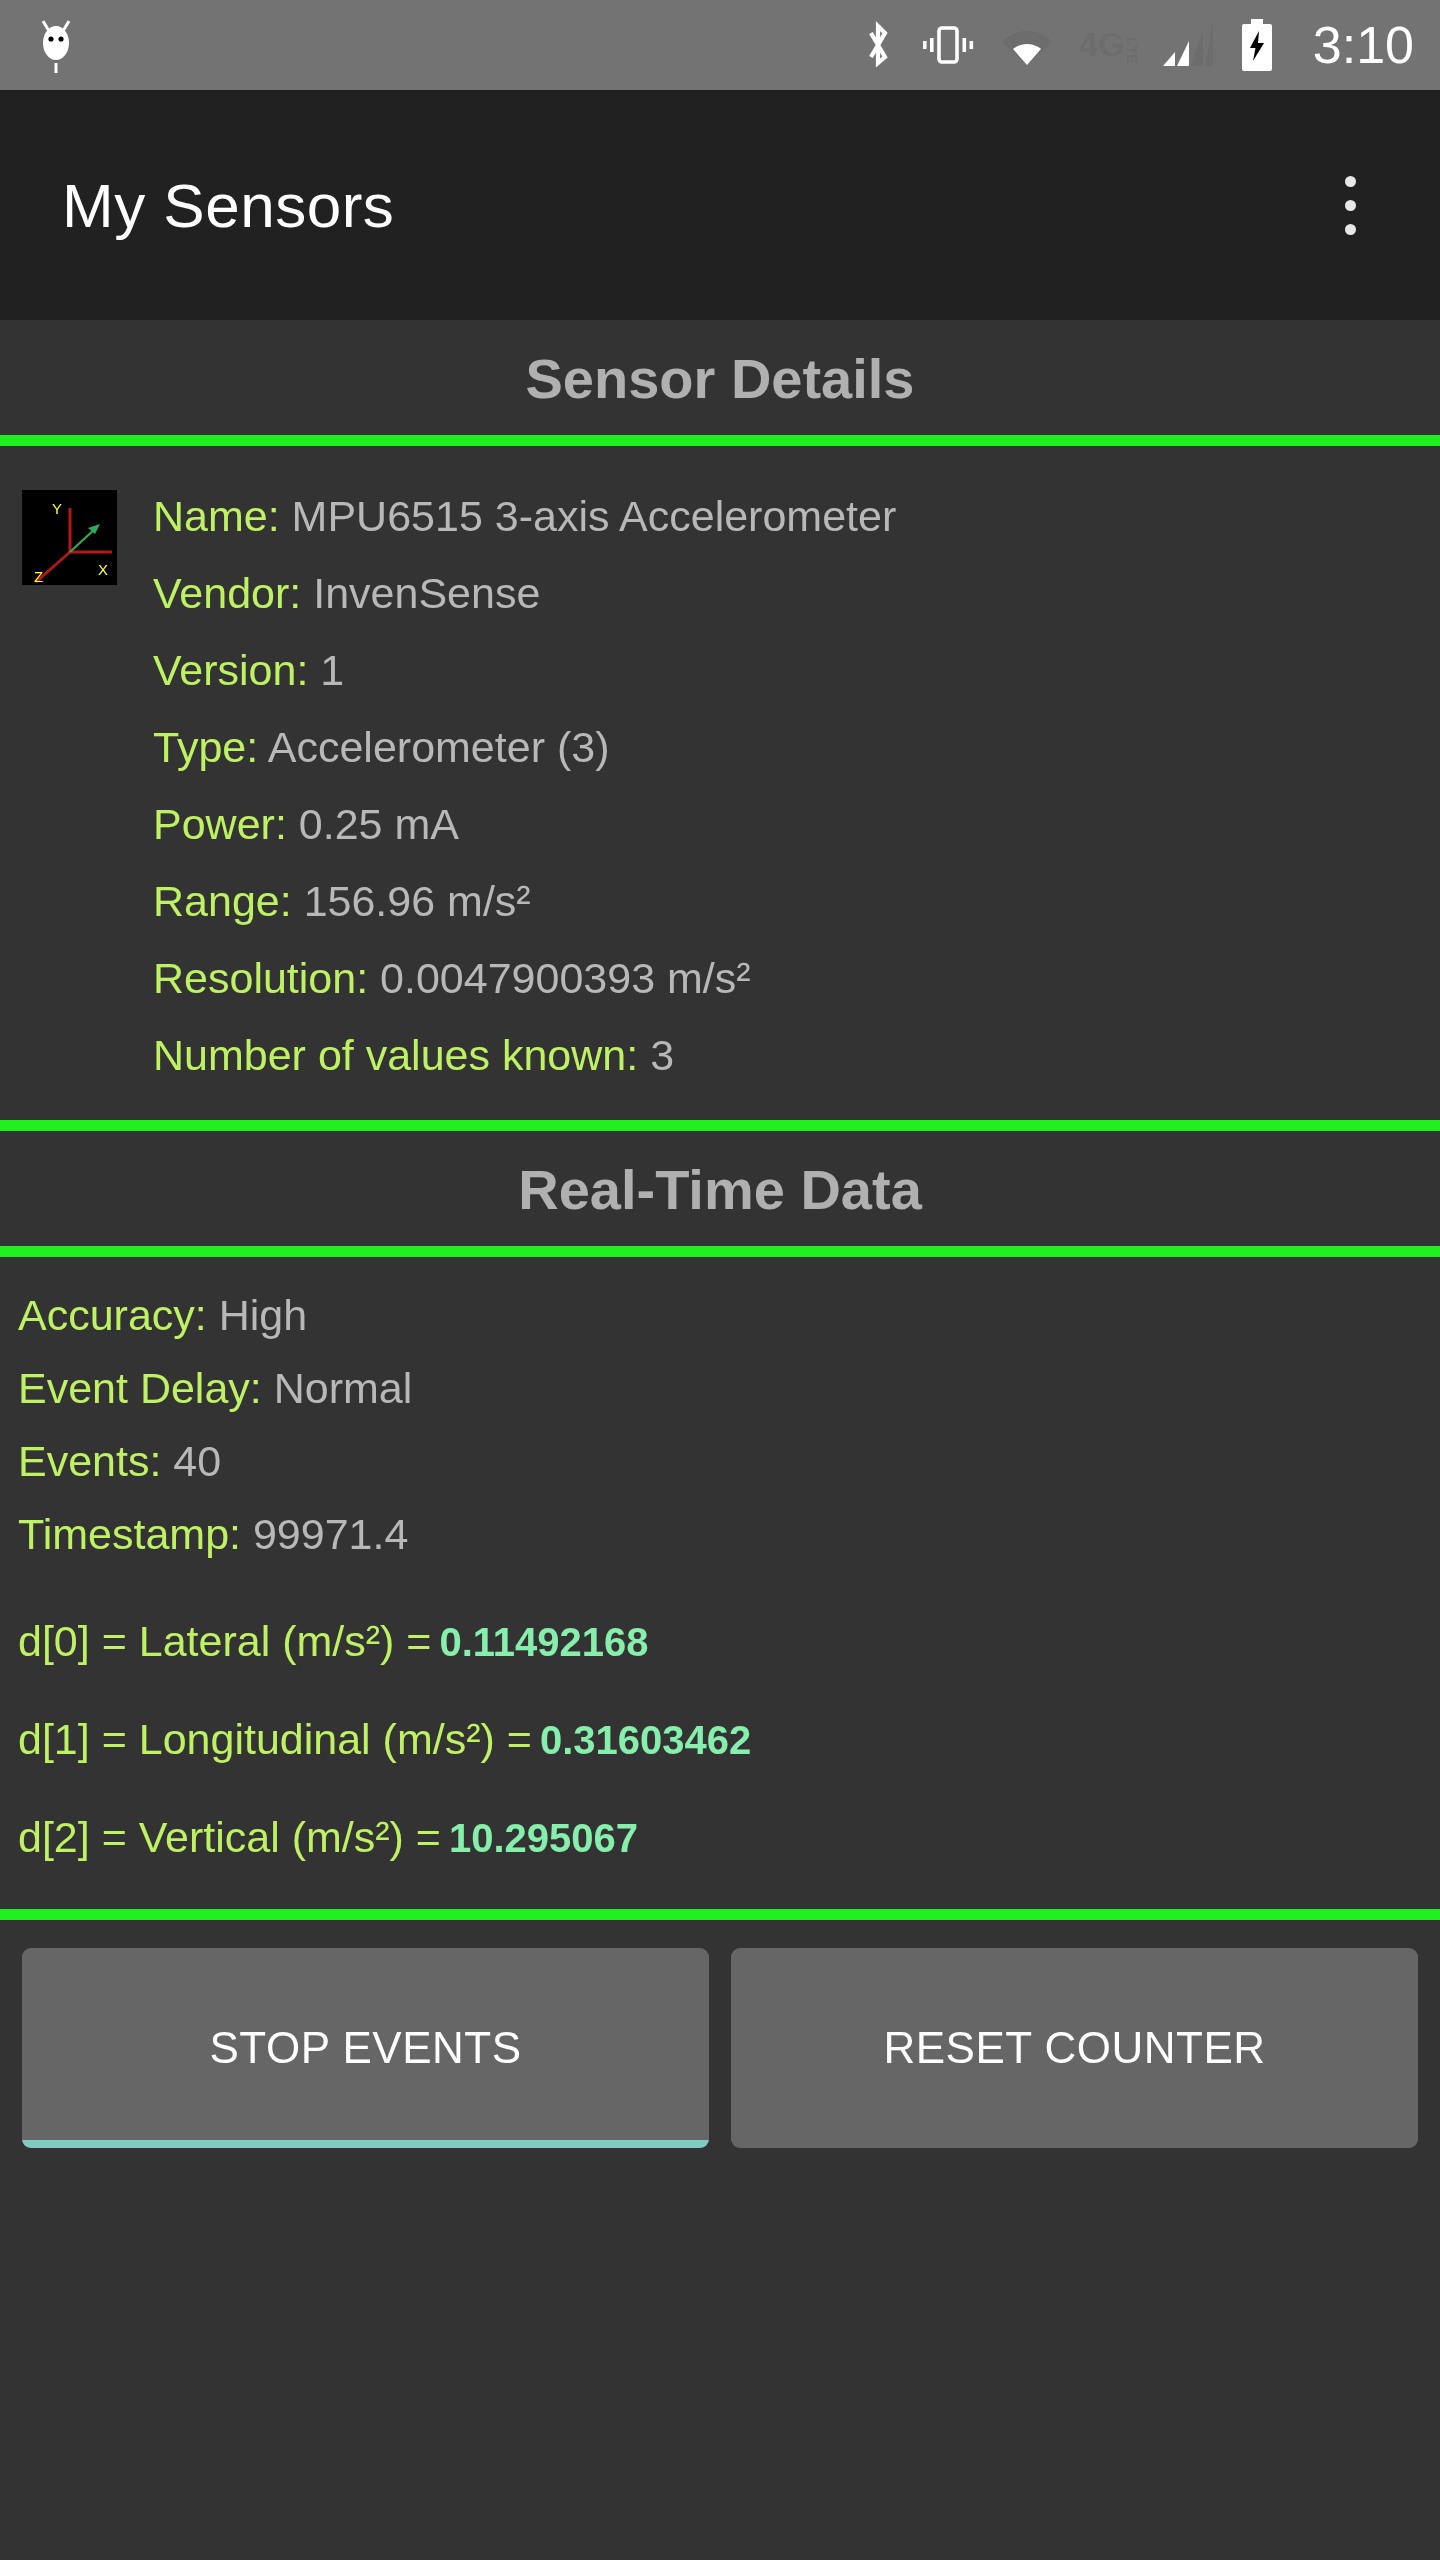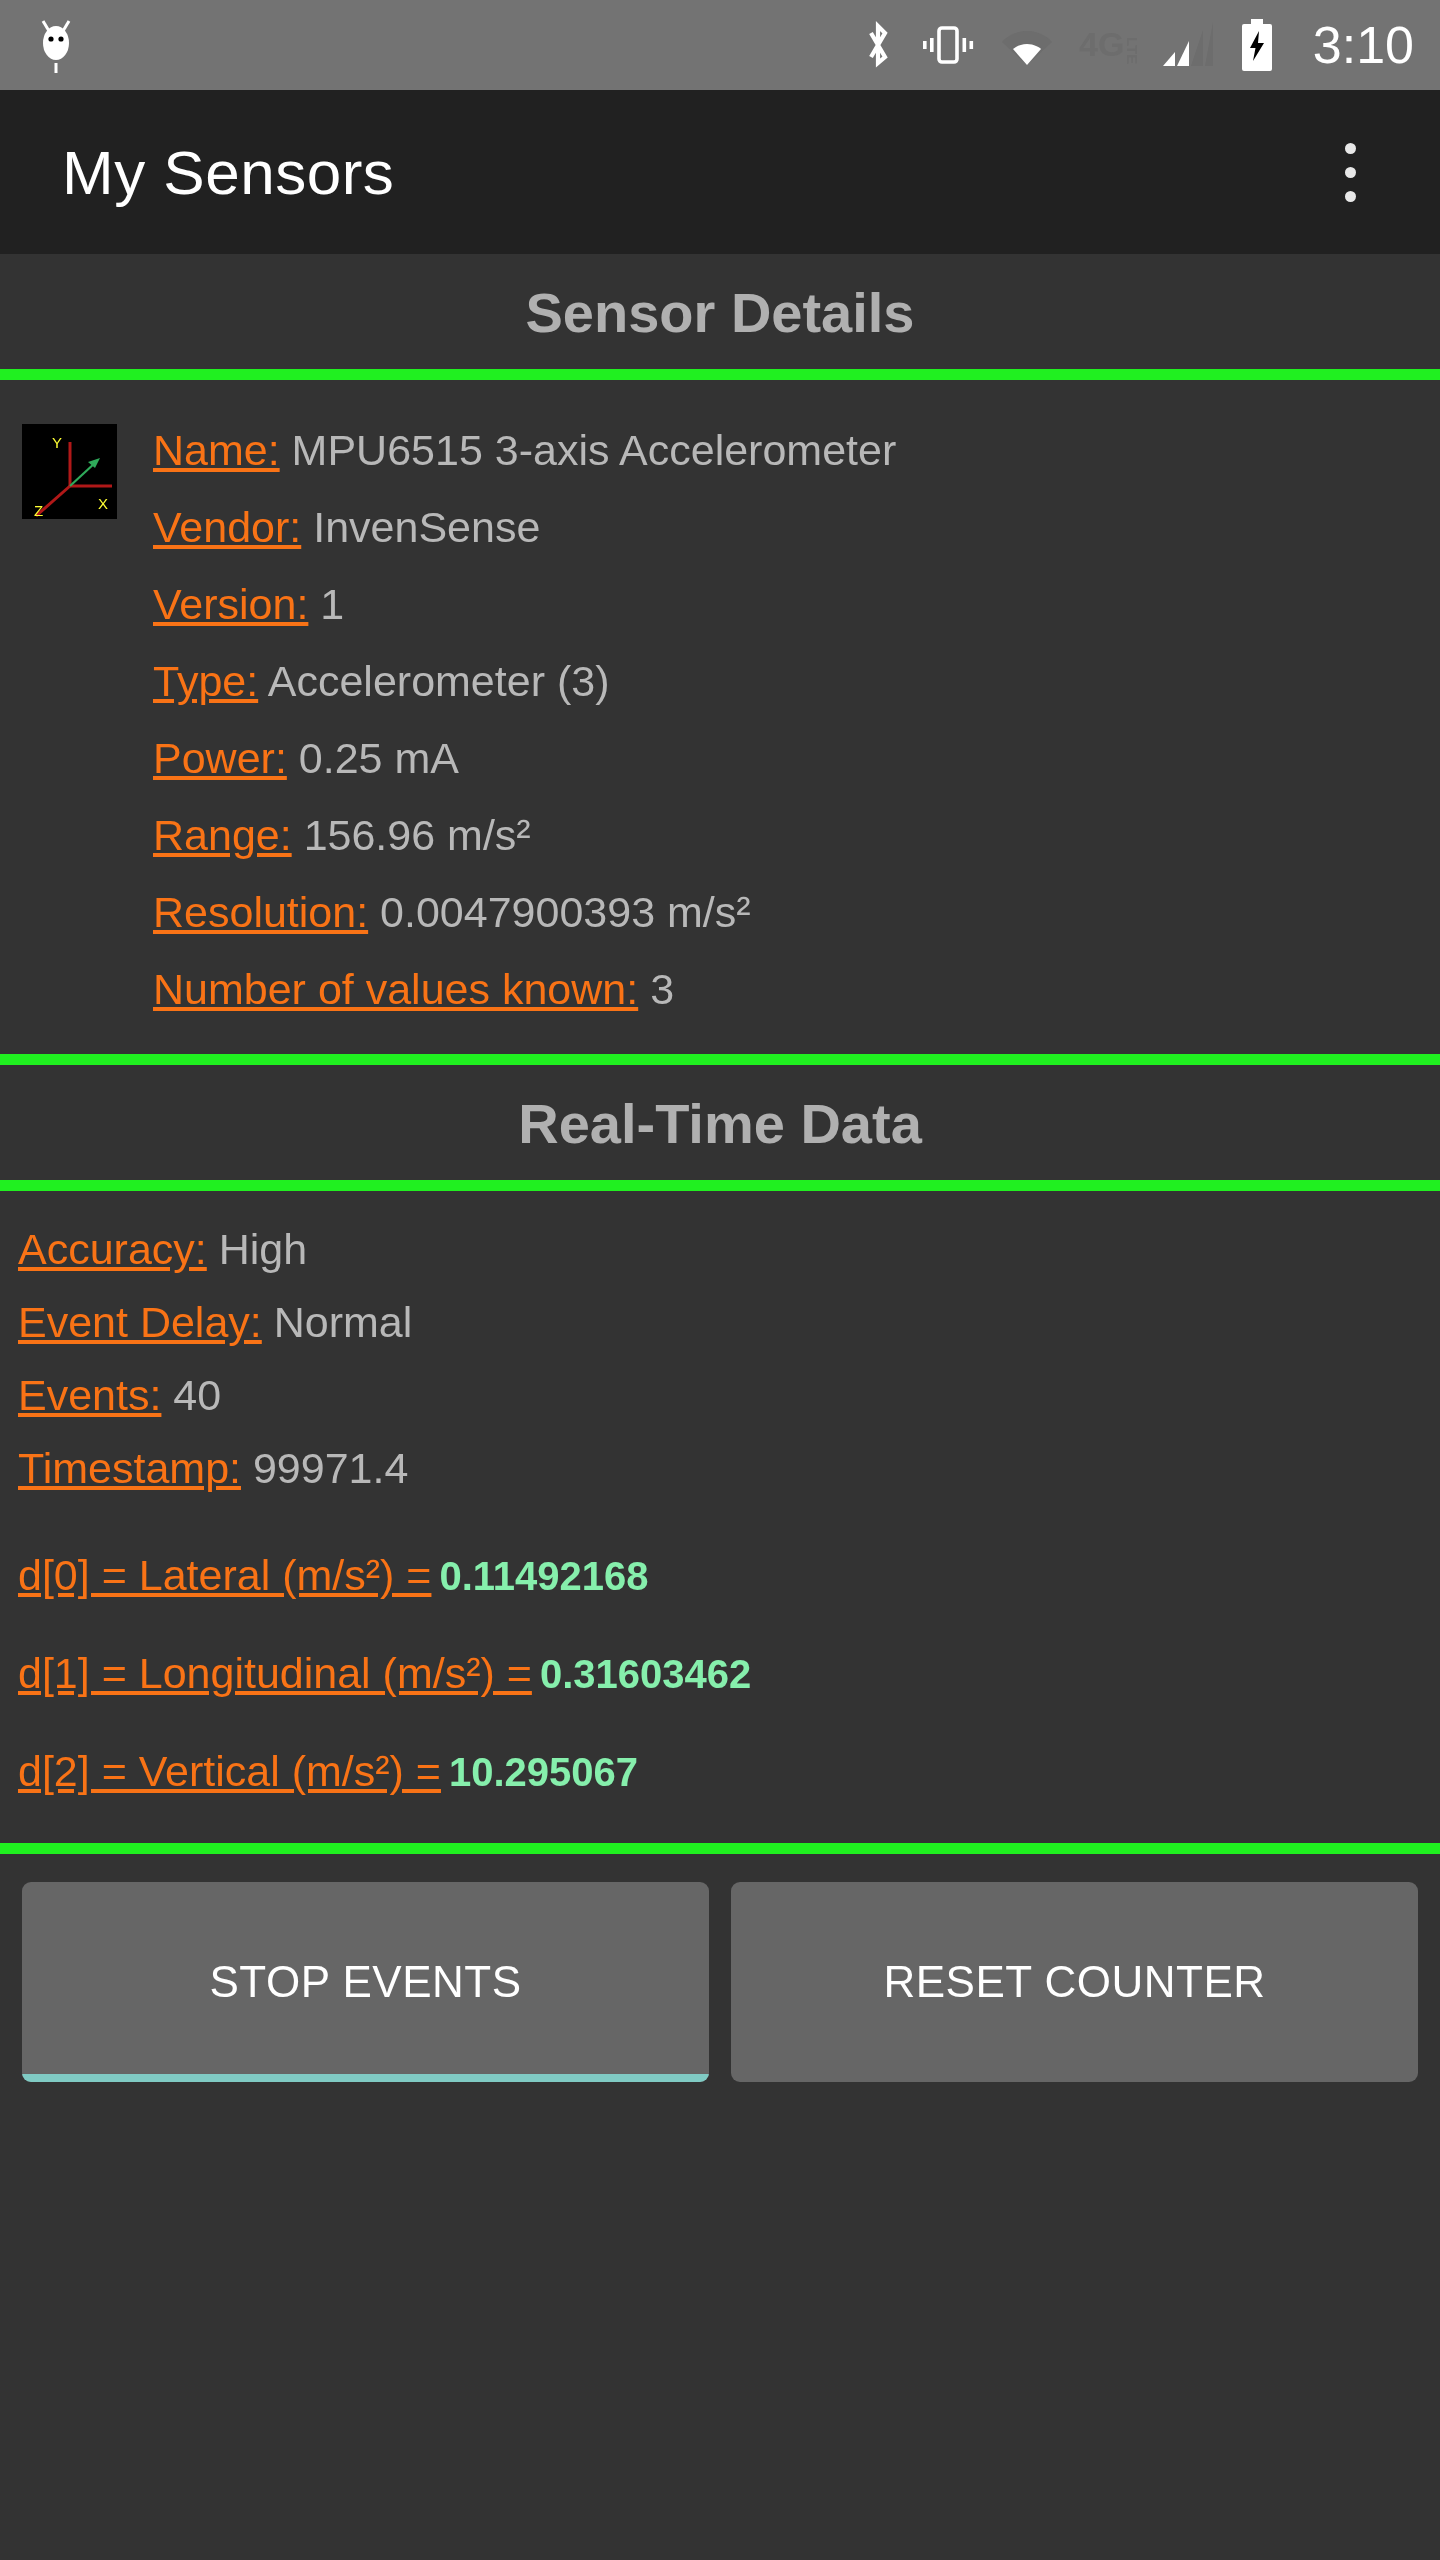--- a/index.html
+++ b/index.html
@@ -19,21 +19,21 @@
   .sb-left { display:flex; align-items:center; }
   .sb-right { margin-left:auto; display:flex; align-items:center; gap:26px; }
   .sb-icon { display:flex; align-items:center; justify-content:center; }
   .sb-clock {
     color:#ffffff; font-size:52px; font-weight:400;
     letter-spacing:0px; margin-left:12px;
   }
 
   
   .appbar {
-    height:164px; background:#212121;
+    height:230px; background:#212121;
     display:flex; align-items:center;
     padding:0 50px 0 62px;
   }
   .app-title {
     color:#ffffff; font-size:62px; font-weight:400;
     letter-spacing:0.5px;
   }
   .overflow-btn {
     margin-left:auto; width:80px; height:100px;
     display:flex; flex-direction:column;
@@ -58,21 +58,21 @@
     width:95px; height:95px; flex:0 0 95px;
     margin:12px 0 0 22px;
     background:#000000; position:relative;
   }
   .sensor-icon svg { display:block; }
   .detail-list { padding-left:36px; flex:1; }
   .drow {
     font-size:43px; line-height:77px;
     white-space:nowrap;
   }
-  .lbl { color:#f97316;text-decoration:underline; }
+  .lbl { color:#bef264; }
   .val { color:#b8b8b8; }
 
   
   .rtd {
     background:#333333; padding:22px 0 18px 16px;
   }
   .rrow {
     font-size:43px; line-height:73px;
     padding-left:2px; white-space:nowrap;
   }

